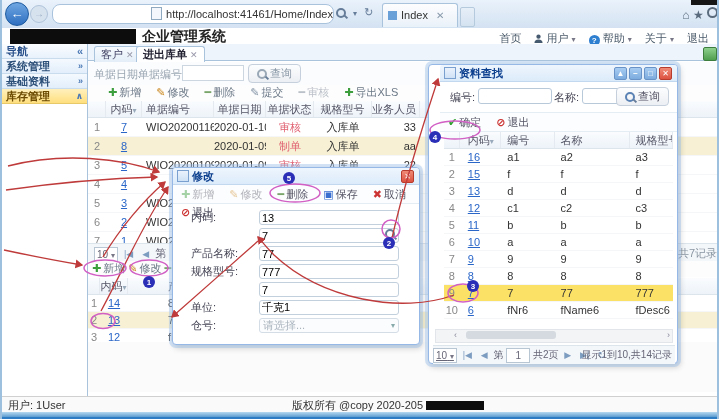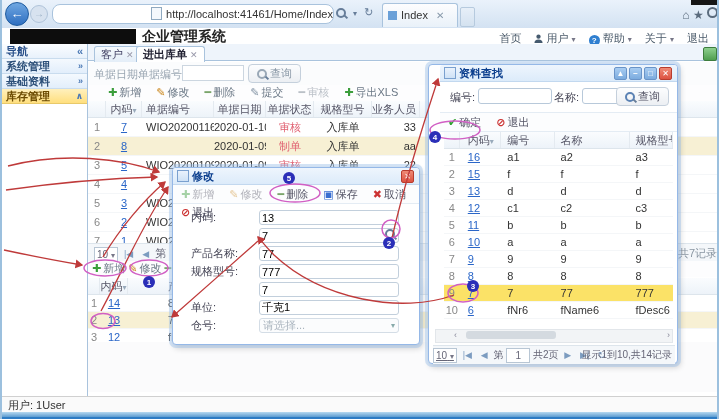--- a/index.html
+++ b/index.html
@@ -477,20 +477,21 @@
       <span>共2页</span>
       <span class="pgarrow">▶</span>
       <span class="pgarrow">▶|</span>
       <span class="pgarrow">↻</span>
       <span style="position:absolute;right:3px;">显示1到10,共14记录</span>
     </div>
   </div>
 
   <div class="abs statusbar">
     <span style="margin-left:6px;">用户: 1User</span>
+    <span style="position:absolute;left:290px;"><span>版权所有 @copy 2020-205</span> <span class="redact2"></span></span>
   </div>
   <div class="abs bluestrip"></div>
 
   <svg id="annot" viewBox="0 0 719 419">
     <defs>
       <marker id="ah" markerWidth="7" markerHeight="7" refX="5" refY="3.5" orient="auto">
         <path d="M0,0 L6,3.5 L0,7 z" fill="#bf3a3a"></path>
       </marker>
     </defs>
     <g stroke="#bf3a3a" stroke-width="1.3" fill="none">

